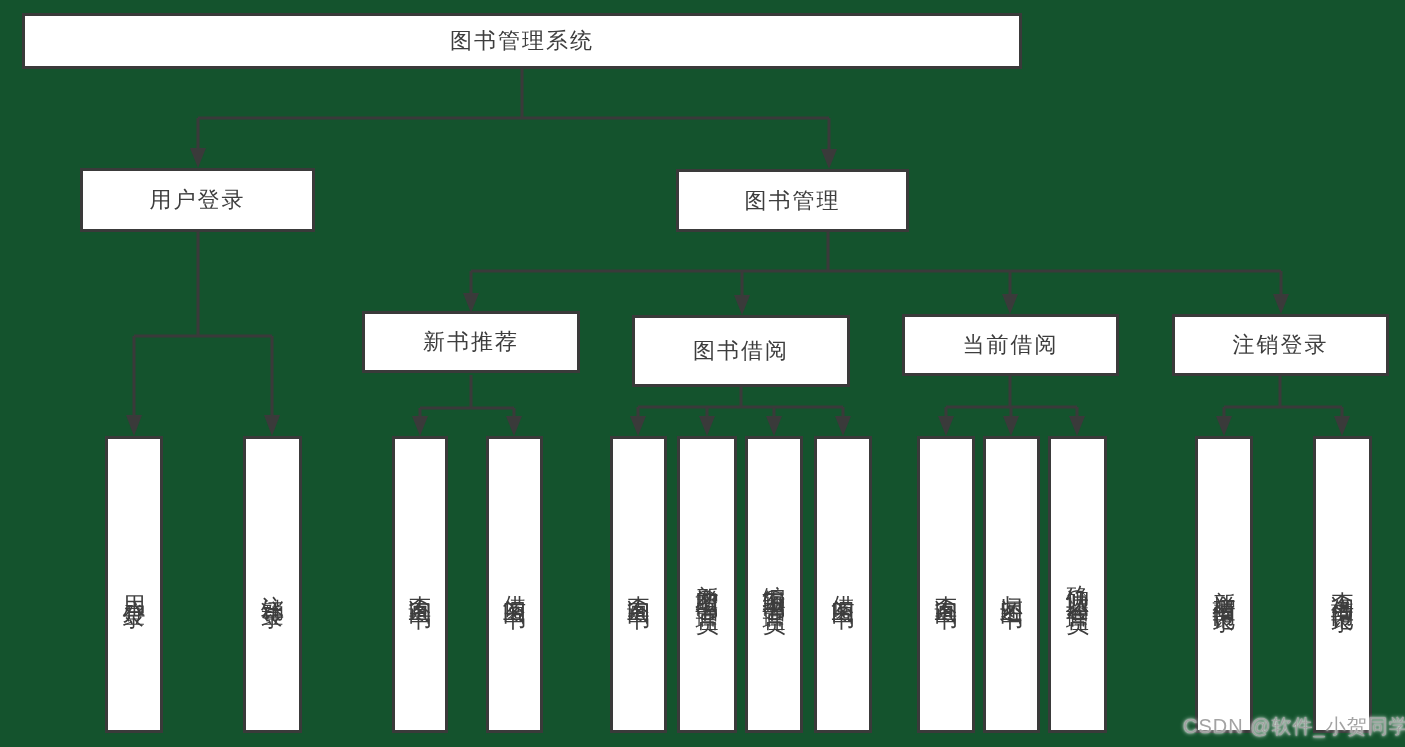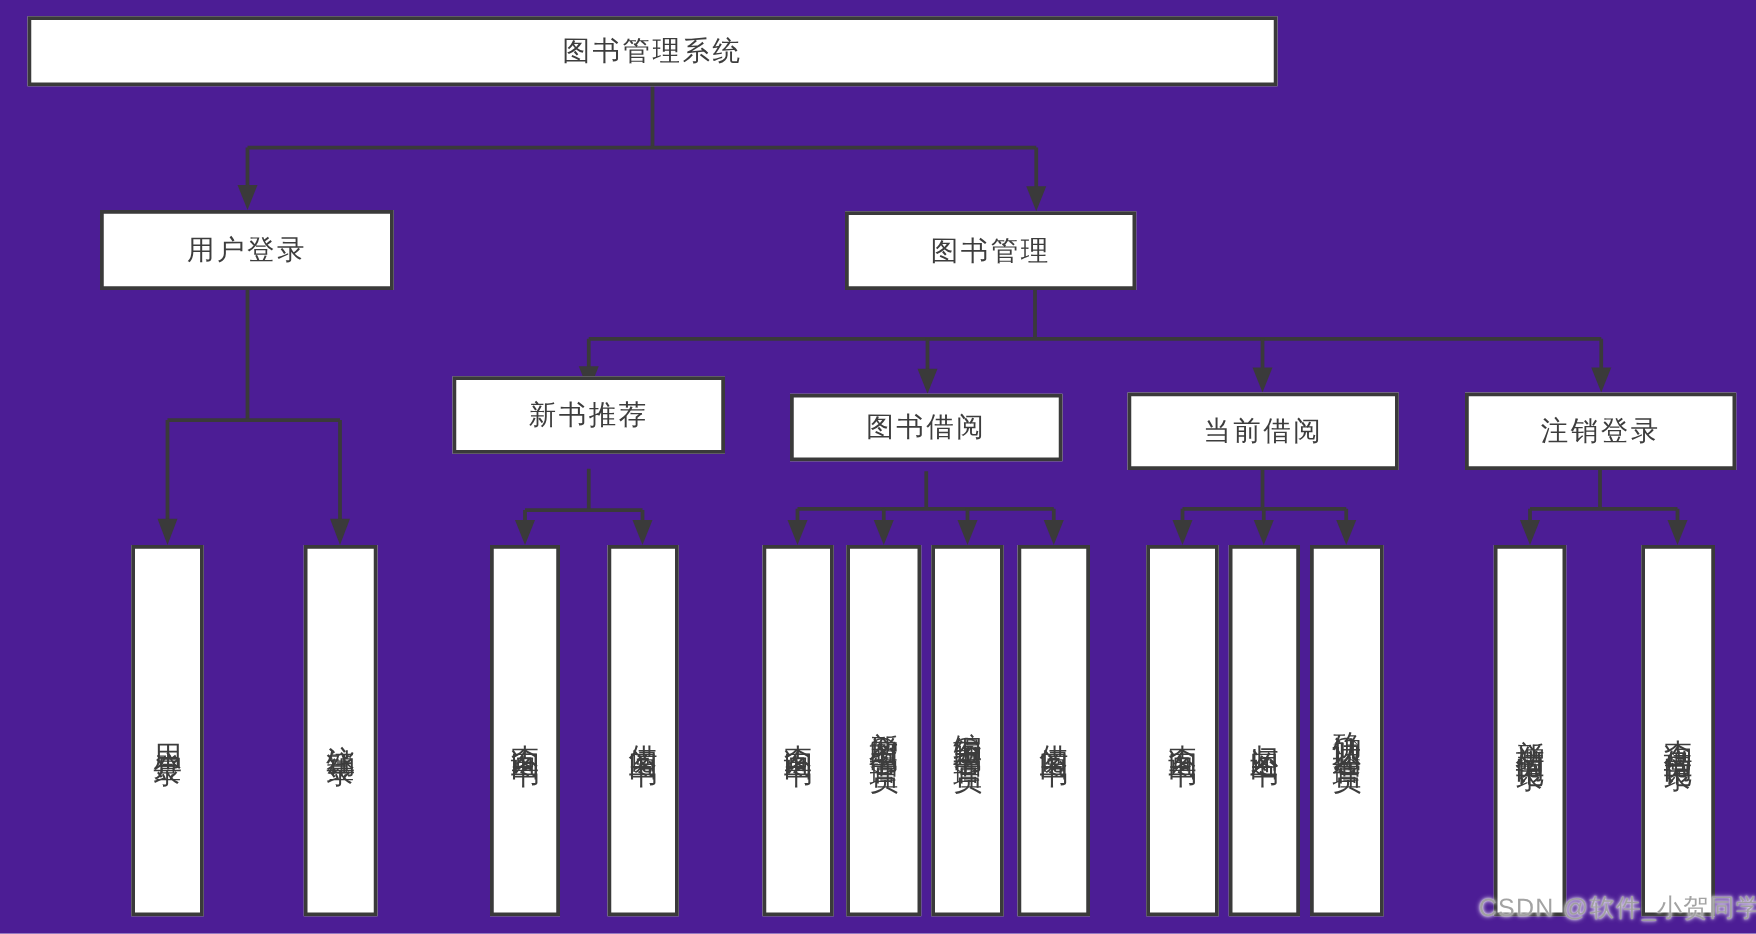--- a/index.html
+++ b/index.html
@@ -1,20 +1,20 @@
 <!DOCTYPE html>
 <html><head>
 <meta charset="utf-8">
 <style>
   html, body { margin: 0; padding: 0; background: #ffffff; }
   #stage {
     position: relative;
     width: 1405px;
     height: 747px;
-    background: #4c1d95;
+    background: #14532d;
     font-family: "Liberation Sans", "DejaVu Sans", sans-serif;
     overflow: hidden;
   }
   #wires {
     position: absolute;
     left: 0; top: 0;
     width: 1405px; height: 747px;
     pointer-events: none;
   }
   .hbox {
@@ -136,24 +136,24 @@
     <span>图书管理系统</span>
   </div>
 
   <div class="hbox" style="left:80px; top:168px; width:235px; height:64px;">
     <span>用户登录</span>
   </div>
   <div class="hbox" style="left:676px; top:169px; width:233px; height:63px;">
     <span>图书管理</span>
   </div>
 
-  <div class="hbox" style="left:362px; top:301px; width:218px; height:62px;">
+  <div class="hbox" style="left:362px; top:311px; width:218px; height:62px;">
     <span>新书推荐</span>
   </div>
-  <div class="hbox" style="left:632px; top:315px; width:218px; height:54px;">
+  <div class="hbox" style="left:632px; top:315px; width:218px; height:72px;">
     <span>图书借阅</span>
   </div>
   <div class="hbox" style="left:902px; top:314px; width:217px; height:62px;">
     <span>当前借阅</span>
   </div>
   <div class="hbox" style="left:1172px; top:314px; width:217px; height:62px;">
     <span>注销登录</span>
   </div>
 
   <div class="vbox" style="left:105px; top:436px; width:58px; height:297px;">

